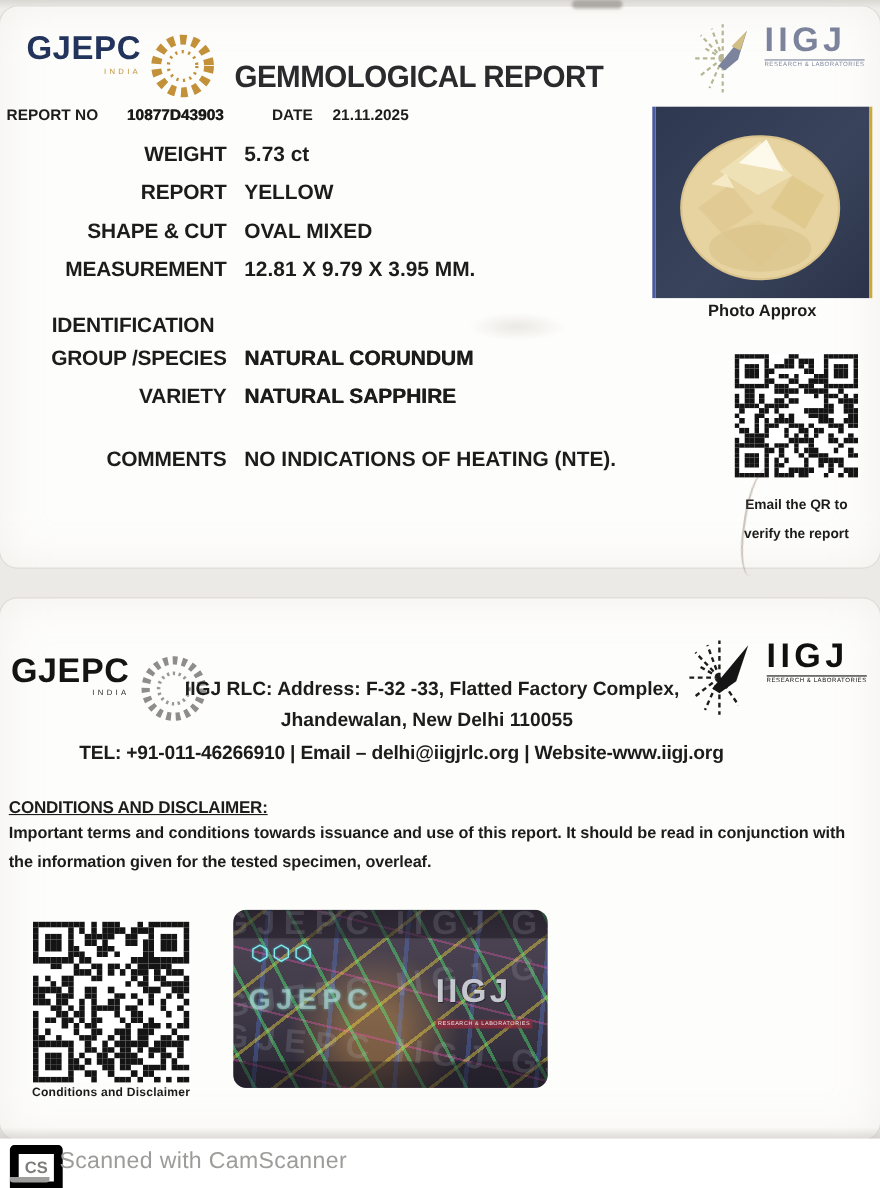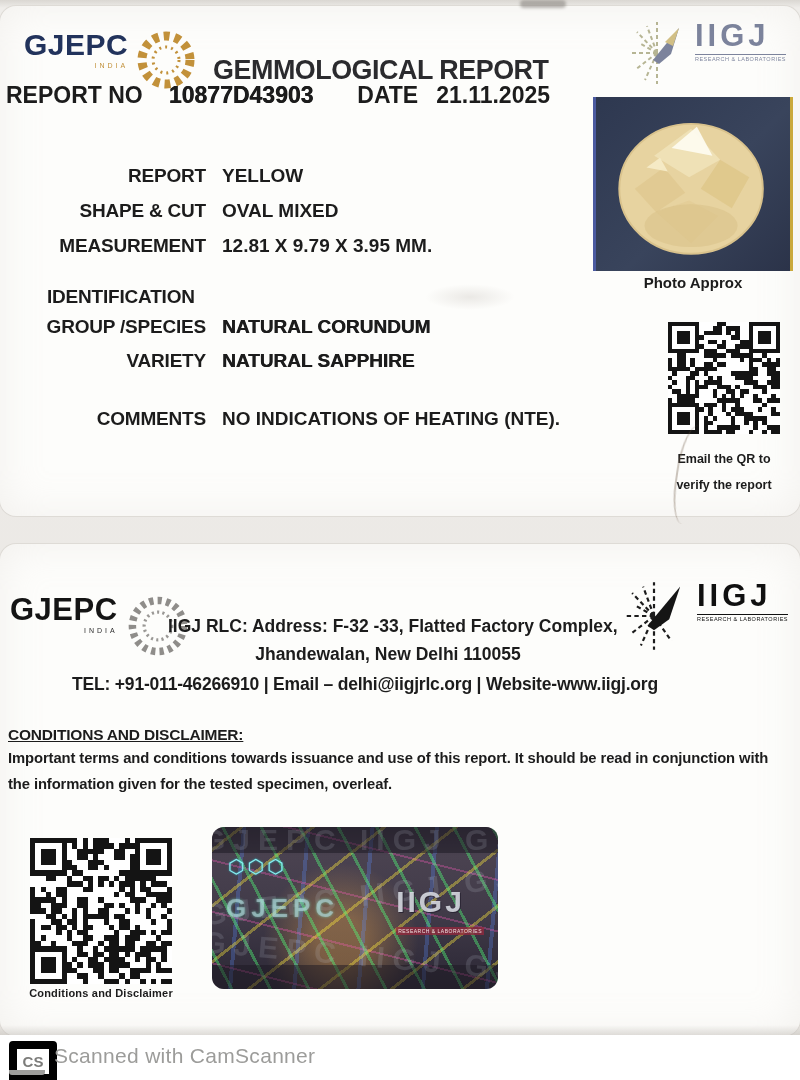--- a/index.html
+++ b/index.html
@@ -31,21 +31,21 @@
     transform:scaleX(.96);transform-origin:left;}
 
   .iigj-logo{position:absolute;display:flex;align-items:flex-start;}
   .iigj-word{font-weight:bold;letter-spacing:4px;line-height:1;font-size:31px;}
   .iigj-sub{font-size:5.5px;letter-spacing:.5px;margin-top:3px;border-top:1px solid currentColor;padding-top:1px;}
   #iigj-top{right:14px;top:14px;opacity:.62;filter:blur(.3px);}
   #iigj-top .iigj-text{color:#2e3a63;}
   #iigj-bottom{right:12px;top:36px;}
   #iigj-bottom .iigj-text{color:#101010;}
 
-  .report-row{position:absolute;left:6px;top:76px;font-size:23px;font-weight:bold;}
+  .report-row{position:absolute;left:6px;top:90px;font-size:14px;font-weight:bold;}
   .report-row .num{margin-left:26px;text-shadow:.5px 0 0 #111;}
   .report-row .datel{margin-left:44px;}
   .report-row .datev{margin-left:18px;}
 
   .frow{position:absolute;left:0;white-space:nowrap;font-size:19px;}
   .frow .lbl{display:inline-block;width:206px;text-align:right;font-weight:bold;letter-spacing:-.2px;}
   .frow .val{margin-left:16px;font-weight:bold;}
   .sec-head{position:absolute;left:47px;font-size:19px;font-weight:bold;letter-spacing:-.2px;}
 
   .photo{position:absolute;left:593px;top:91px;width:200px;height:174px;
@@ -157,20 +157,23 @@
     <div class="iigj-text" style="margin-left:6px">
       <div class="iigj-word">IIGJ</div>
       <div class="iigj-sub">RESEARCH &amp; LABORATORIES</div>
     </div>
   </div>
 
   <div class="report-row">
     <span>REPORT NO</span><span class="num">10877D43903</span><span class="datel">DATE</span><span class="datev">21.11.2025</span>
   </div>
 
+  <div class="frow" style="top:124px">
+    <span class="lbl">WEIGHT</span><span class="val">5.73 ct</span>
+  </div>
   <div class="frow" style="top:159px">
     <span class="lbl">REPORT</span><span class="val">YELLOW</span>
   </div>
   <div class="frow" style="top:194px">
     <span class="lbl">SHAPE &amp; CUT</span><span class="val">OVAL MIXED</span>
   </div>
   <div class="frow" style="top:229px">
     <span class="lbl">MEASUREMENT</span><span class="val">12.81 X 9.79 X 3.95 MM.</span>
   </div>
 

